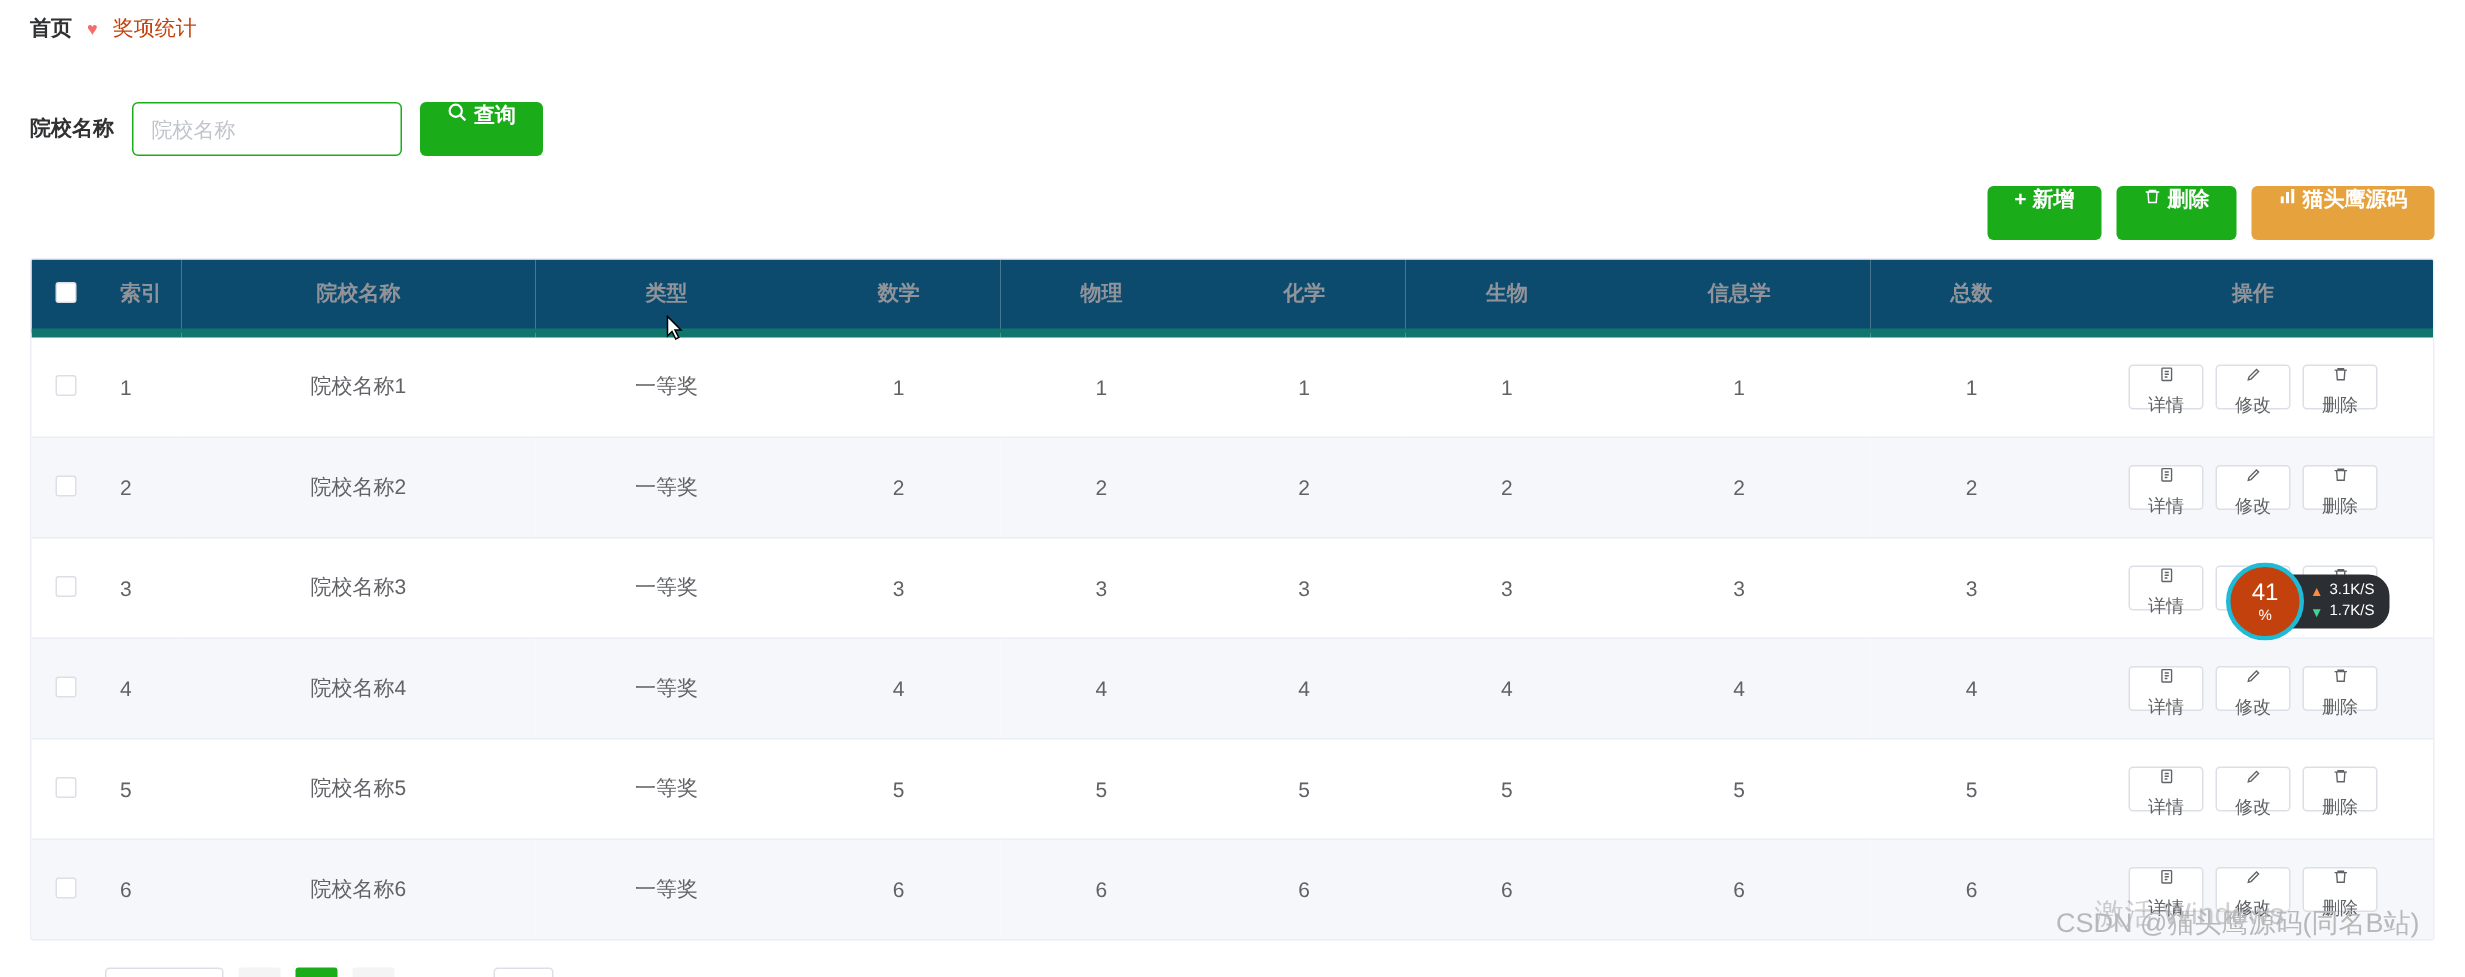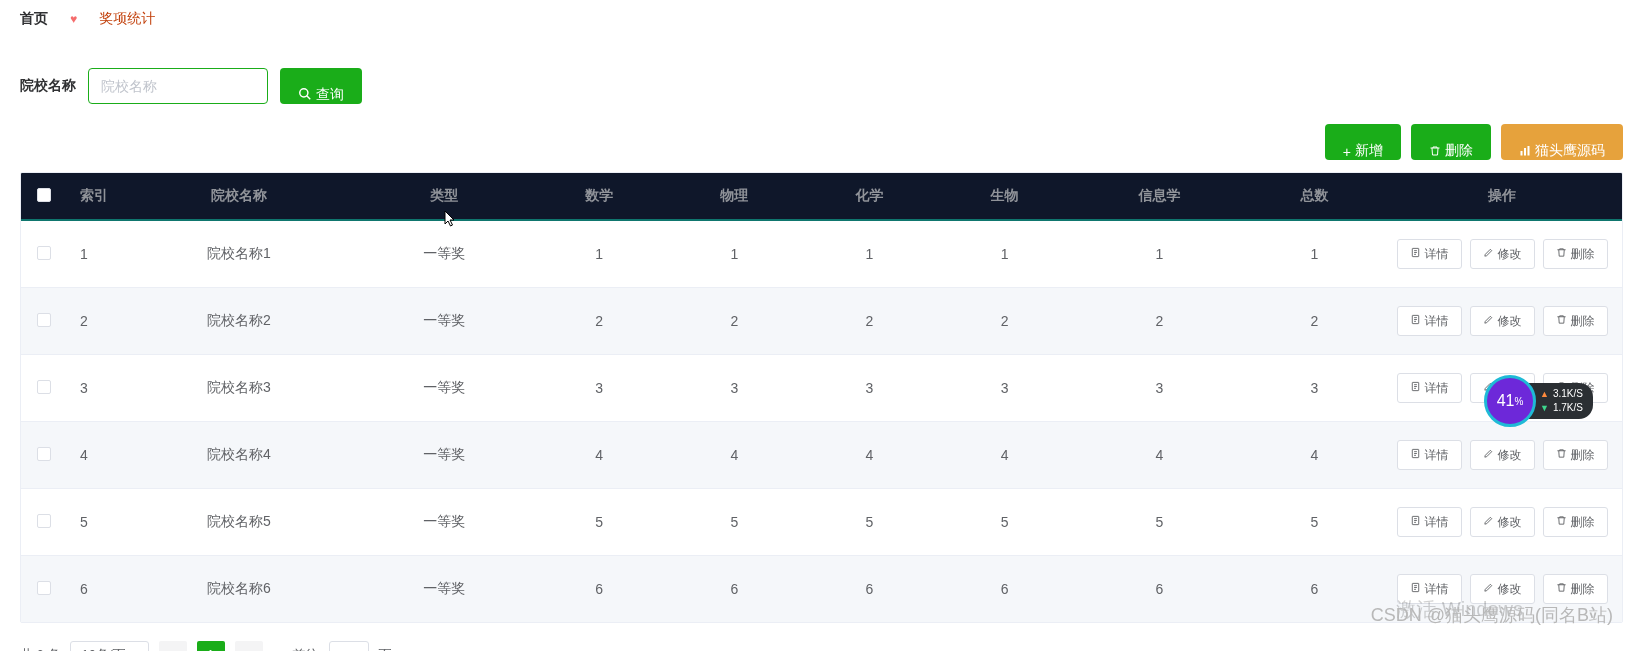--- a/index.html
+++ b/index.html
@@ -9,21 +9,21 @@
       color: #606266;
       background: #fff;
       padding: 0;
     }
     .container { padding: 0 20px; }
 
     
     .breadcrumb {
       display: flex;
       align-items: center;
-      gap: 22px;
+      gap: 10px;
       padding: 10px 0;
       font-size: 14px;
     }
     .breadcrumb .home { color: #303133; font-weight: 700; }
     .breadcrumb .heart { color: #f56c6c; font-size: 12px; }
     .breadcrumb .current { color: #c2410c; }
 
     
     .search-row {
       display: flex;
@@ -38,70 +38,72 @@
       padding: 0 12px;
       border: 1px solid #1aad19;
       border-radius: 4px;
       font-size: 14px;
       outline: none;
       color: #606266;
     }
     .search-input::placeholder { color: #c0c4cc; }
     .btn {
       display: inline-flex;
-      align-items: flex-end;
+      align-items: flex-start;
       gap: 4px;
       height: 36px;
       padding: 0 18px;
       border: none;
       border-radius: 4px;
       font-size: 14px;
       cursor: pointer;
       color: #fff;
+      font-weight: bold;
     }
     .btn-search { background: #1aad19; }
     .btn-primary { background: #1aad19; }
     .btn-warning { background: #e6a23c; }
     .btn-small {
       height: 30px;
       padding: 0 12px;
       font-size: 12px;
       border: 1px solid #dcdfe6;
       background: #fff;
       color: #606266;
       border-radius: 3px;
       display: inline-flex;
       align-items: center;
       gap: 4px;
       cursor: pointer;
+      flex-direction: column;
     }
 
     
     .action-bar {
       display: flex;
       justify-content: flex-end;
       gap: 10px;
       padding-bottom: 12px;
     }
 
     
     .table-wrap {
       width: 100%;
       border: 1px solid #ebeef5;
       border-radius: 2px;
       overflow: hidden;
     }
     table { width: 100%; border-collapse: collapse; }
     thead th {
-      background: #0f172a;
+      background: #0c4a6e;
       color: #909399;
       font-weight: 700;
       padding: 14px 10px;
       text-align: center;
-      border-bottom: 2px solid #0f766e;
+      border-bottom: 6px solid #0f766e;
       font-size: 14px;
     }
     tbody td {
       padding: 18px 10px;
       text-align: center;
       border-bottom: 1px solid #ebeef5;
       color: #606266;
       font-size: 14px;
     }
     tbody tr:nth-child(even) { background: #f5f7fa; }
@@ -193,30 +195,31 @@
       position: fixed;
       right: 50px;
       top: 375px;
       display: flex;
       align-items: center;
       pointer-events: none;
     }
     .net-circle {
       width: 52px; height: 52px;
       border-radius: 50%;
-      background: #6d28d9;
+      background: #c2410c;
       border: 3px solid #1fbad6;
       display: flex;
       align-items: center;
       justify-content: center;
       color: #fff;
       font-size: 16px;
       font-weight: 500;
       z-index: 2;
       position: relative;
+      flex-direction: column;
     }
     .net-circle small { font-size: 10px; }
     .net-bars {
       background: #2b2f33;
       border-radius: 0 14px 14px 0;
       padding: 4px 10px 4px 14px;
       margin-left: -10px;
       font-size: 10px;
       color: #fff;
       line-height: 14px;

